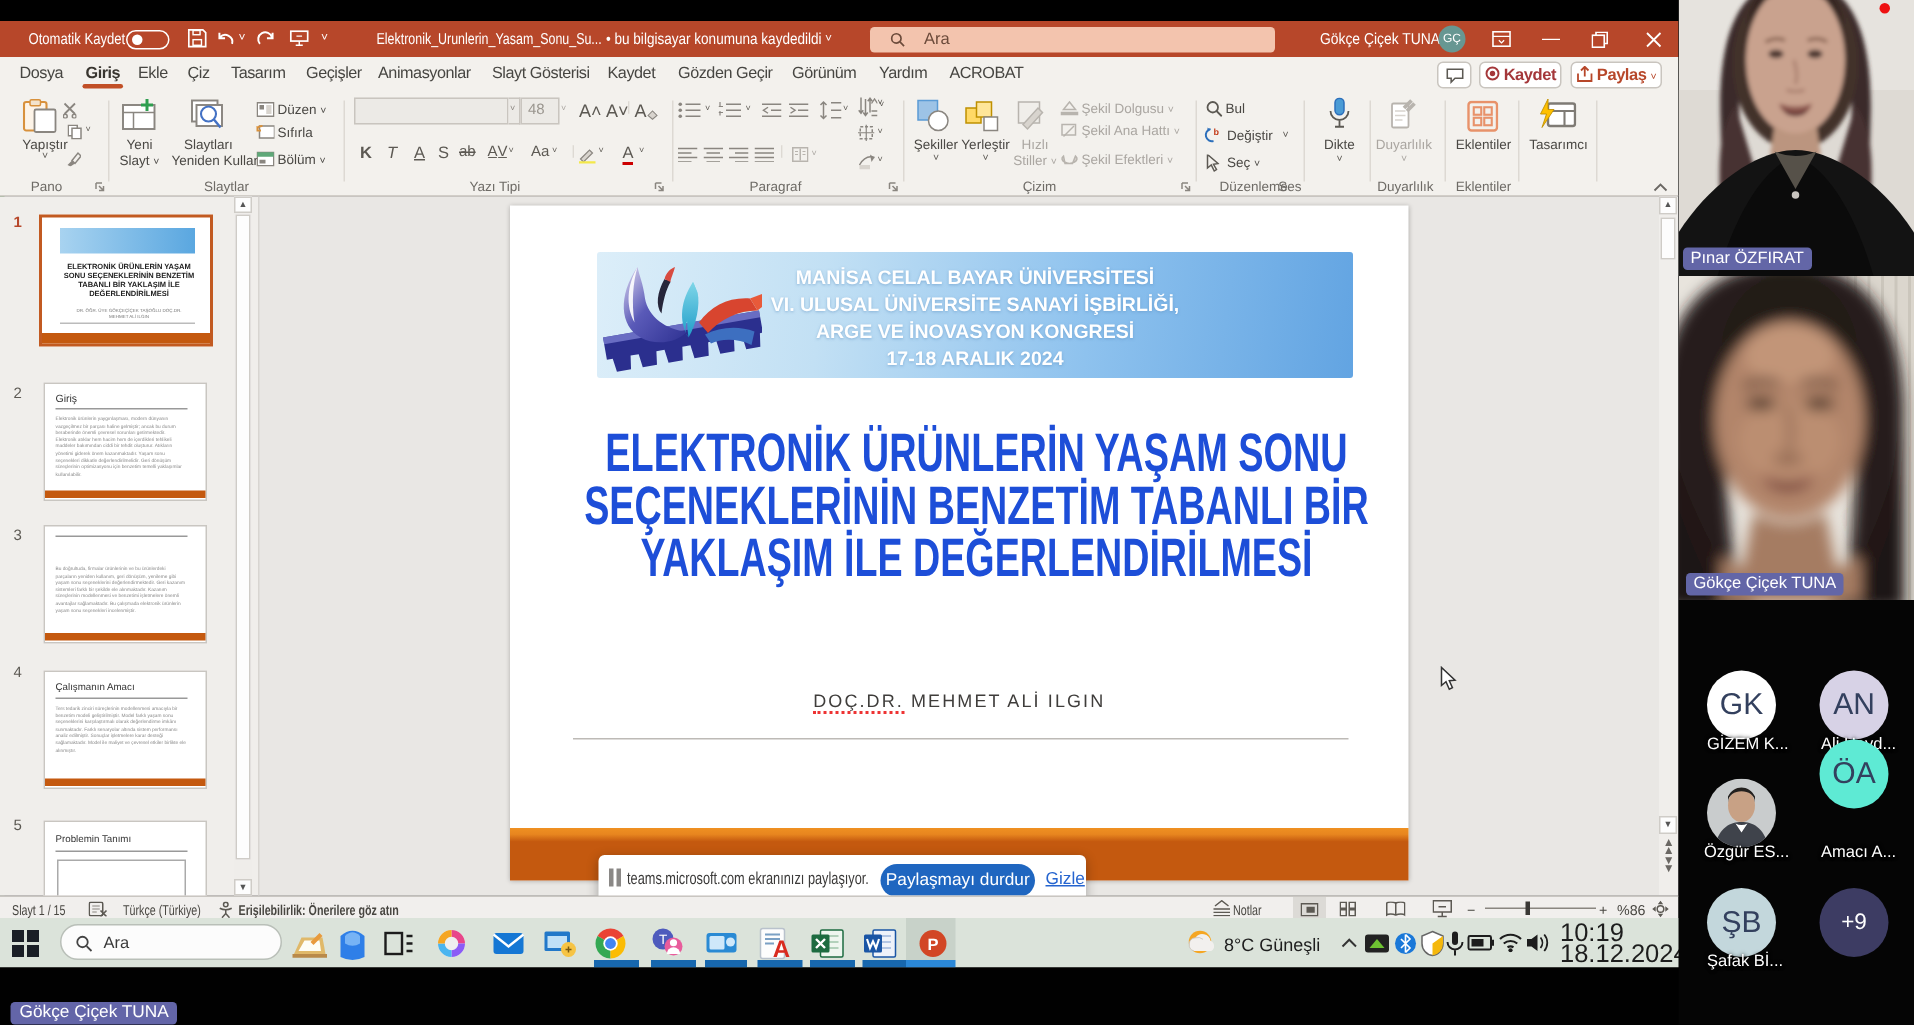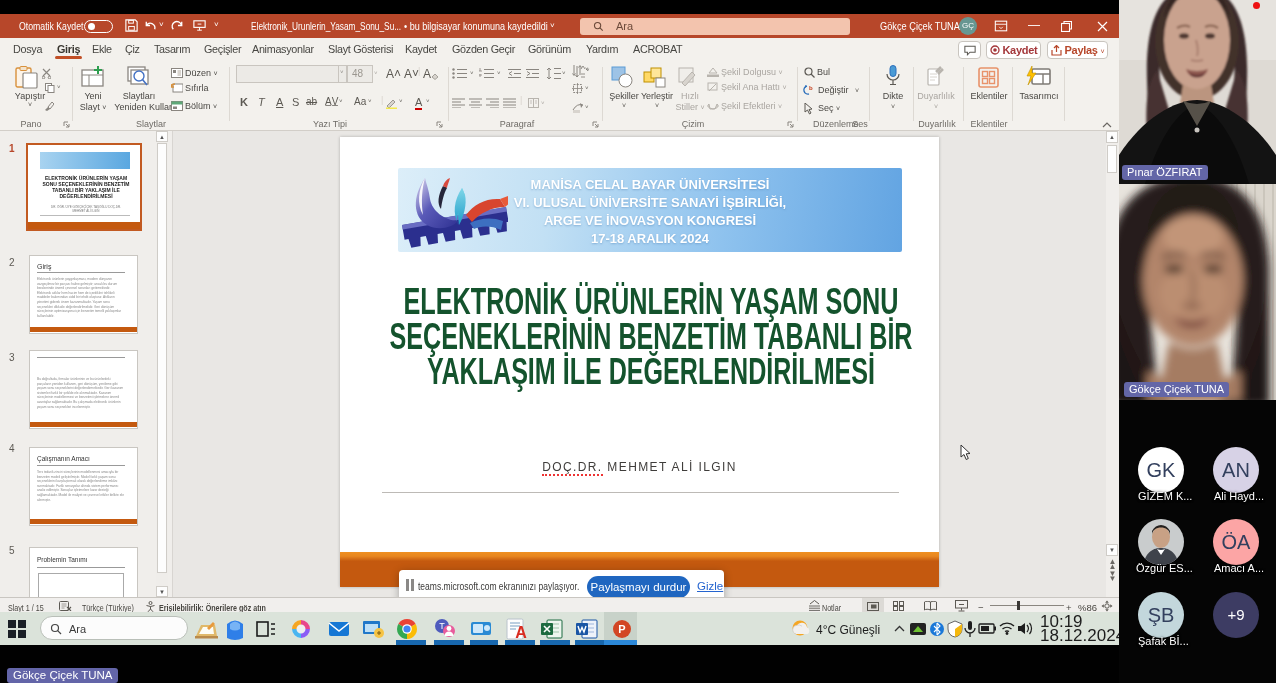--- a/index.html
+++ b/index.html
@@ -45,21 +45,21 @@
 .tbar{position:absolute;left:0;bottom:1px;width:100%;height:5px;background:#c4590f;}
 #pscroll{position:absolute;left:156px;top:131px;width:12px;height:466px;background:#efedea;}
 #pscroll .btn{position:absolute;left:0;width:12px;height:11px;background:#fdfdfd;border:1px solid #cfccc7;color:#555;font-size:6px;text-align:center;line-height:10px;}
 #pscroll .pthumb{position:absolute;left:1px;width:10px;background:#fdfdfd;border:1px solid #cfccc7;}
 
 
 #editor{position:absolute;left:172px;top:131px;width:934px;height:466px;background:#e9e7e4;border-left:1px solid #d8d5d1;}
 #slide{position:absolute;left:167px;top:6px;width:599px;height:450px;background:#fff;box-shadow:0 0 3px rgba(0,0,0,.25);}
 #banner{position:absolute;left:58px;top:31px;width:504px;height:84px;background:linear-gradient(98deg,#dceef9 0%,#c2e0f4 30%,#8ec2ee 65%,#62a4e2 100%);border-radius:2px;}
 #banner .l1{position:absolute;width:100%;text-align:center;color:#fff;font-weight:bold;white-space:nowrap;text-shadow:0 1px 2px rgba(90,140,190,.55);}
-#slidetitle{position:absolute;left:0;top:147px;width:599px;height:110px;color:#14532d;font-weight:bold;font-size:36px;line-height:35px;}
+#slidetitle{position:absolute;left:0;top:147px;width:599px;height:110px;color:#1d4ed8;font-weight:bold;font-size:36px;line-height:35px;}
 #slidetitle div{position:absolute;left:calc(50% + 11px);white-space:nowrap;}
 .author{position:absolute;width:599px;text-align:center;color:#3f3d3b;font-size:12px;letter-spacing:1.4px;}
 #hr1{position:absolute;left:42px;top:355px;width:517px;height:1px;background:#bdbab6;}
 #obar{position:absolute;left:0;top:415px;width:599px;height:35px;background:linear-gradient(#ef9021 0%,#e8861f 12%,#c4590f 26%,#c4590f 100%);}
 
 
 #notify{position:absolute;left:226px;top:439px;width:325px;height:33px;background:#fff;border-radius:4px;box-shadow:0 2px 8px rgba(0,0,0,.3);font-size:11.5px;color:#3b3a39;}
 #notify .pause{position:absolute;left:8px;top:10px;color:#8a8886;font-size:11px;letter-spacing:1px;}
 #notify .msg{position:absolute;left:19px;top:10px;white-space:nowrap;transform:scaleX(.74);transform-origin:left;}
 #stopbtn{position:absolute;left:188px;top:6px;width:103px;height:22px;background:#1f66c0;border-radius:11px;color:#fff;font-size:11.5px;text-align:center;line-height:22px;}
@@ -700,21 +700,21 @@
   <div class="indic" style="left:505px;width:30px;"></div>
   <div class="indic" style="left:540px;width:30px;"></div>
   <div class="indic" style="left:575px;width:30px;"></div>
   <div class="indic" style="left:604px;width:33px;background:#2b88d8;"></div>
 
   <svg class="tico" style="left:790px;top:6px;width:22px;height:22px;" viewBox="0 0 22 22">
         <circle cx="10" cy="10" r="7.5" fill="#f5a623"></circle>
         <path d="M6 16 a4.5 4.5 0 0 1 1 -8.8 a5.5 5.5 0 0 1 10 2 a3.8 3.8 0 0 1 0.5 6.8z" fill="#f2f0ee"></path>
         <path d="M6 16 a4.5 4.5 0 0 1 1 -8.8 a5.5 5.5 0 0 1 5 1" fill="none" stroke="#c8c4c0" stroke-width=".6"></path>
       </svg>
-  <span class="abs" style="left:816px;top:11px;font-size:12px;color:#1d1d1d;">4°C Güneşli</span>
+  <span class="abs" style="left:816px;top:11px;font-size:12px;color:#1d1d1d;">8°C Güneşli</span>
   <svg class="abs" style="left:894px;top:13px;width:11px;height:7px;" viewBox="0 0 11 7">
         <path d="M1 6 L5.5 1.5 L10 6" fill="none" stroke="#333" stroke-width="1.3"></path>
       </svg>
   <svg class="tico" style="left:910px;top:9px;width:16px;height:16px;" viewBox="0 0 16 16">
         <rect x="0" y="2" width="16" height="12" rx="2" fill="#222"></rect>
         <path d="M3 11 L8 5 L13 11z" fill="#6ec232"></path>
       </svg>
   <svg class="tico" style="left:929px;top:9px;width:16px;height:16px;" viewBox="0 0 16 16">
         <circle cx="8" cy="8" r="7" fill="#1a78d8"></circle>
         <path d="M8 2v12M8 2l3 3-6 6M8 14l3-3-6-6" stroke="#fff" fill="none" stroke-width="1.1"></path>
@@ -829,20 +829,20 @@
   <div class="pcircle" style="left:19px;top:519px;overflow:hidden;">
     <svg width="46" height="46" viewBox="0 0 46 46">
           <rect width="46" height="46" fill="#c9cccd"></rect>
           <ellipse cx="23" cy="18" rx="9" ry="11" fill="#c8a185"></ellipse>
           <path d="M14 16 C14 6 32 6 32 16 L32 12 C28 4 18 4 14 12z" fill="#23201e"></path>
           <path d="M5 46 C8 32 16 29 23 29 C30 29 38 32 41 46z" fill="#3f434b"></path>
           <path d="M19 30 L23 36 L27 30 q-4 2 -8 0z" fill="#fff"></path>
         </svg>
   </div>
   <div class="plabel" style="left:17px;top:562px;">Özgür ES...</div>
-  <div class="pcircle" style="left:94px;top:519px;background:#fca5a5;">ÖA</div>
+  <div class="pcircle" style="left:94px;top:493px;background:#5eead4;">ÖA</div>
   <div class="plabel" style="left:95px;top:562px;">Amacı A...</div>
   <div class="pcircle" style="left:19px;top:592px;background:#c3d7dc;">ŞB</div>
   <div class="plabel" style="left:19px;top:635px;">Şafak Bİ...</div>
   <div class="pcircle" style="left:94px;top:592px;background:#3d3c63;color:#fff;font-size:15px;">+9</div>
 </div>
 
 </div>
 
 </body></html>

